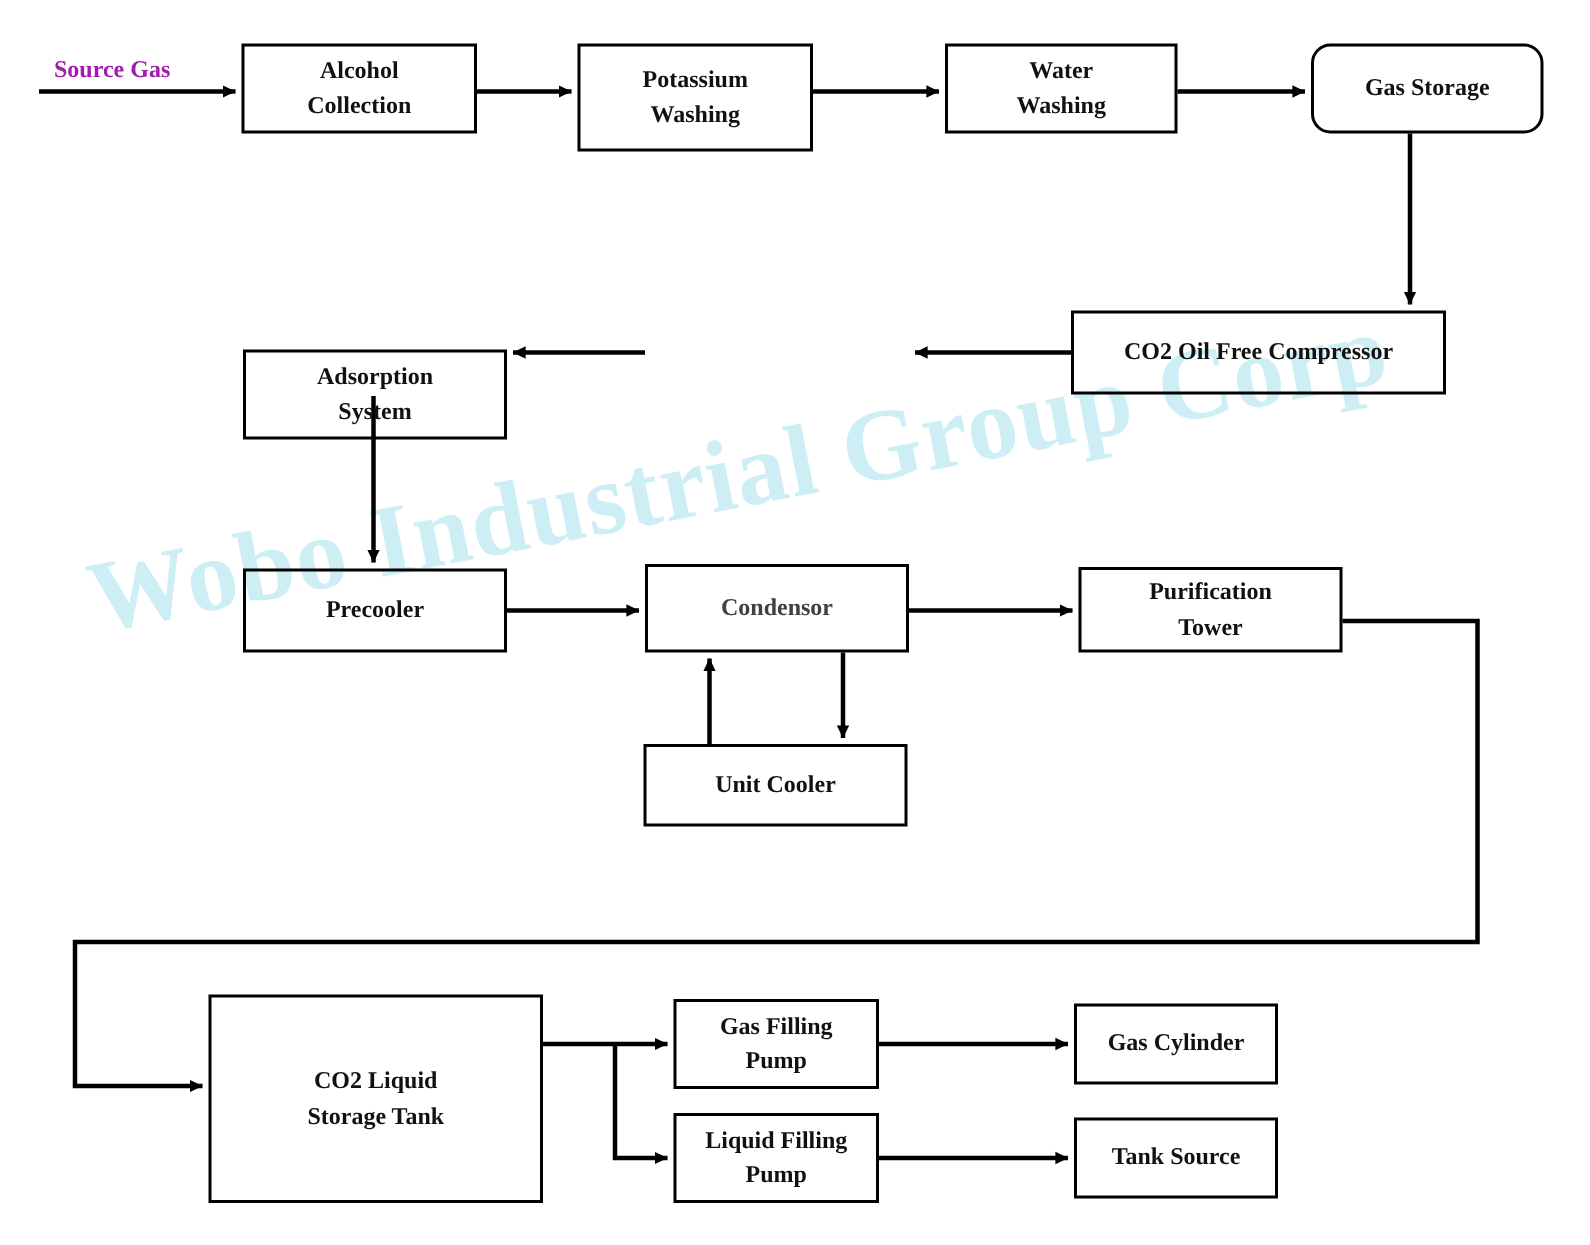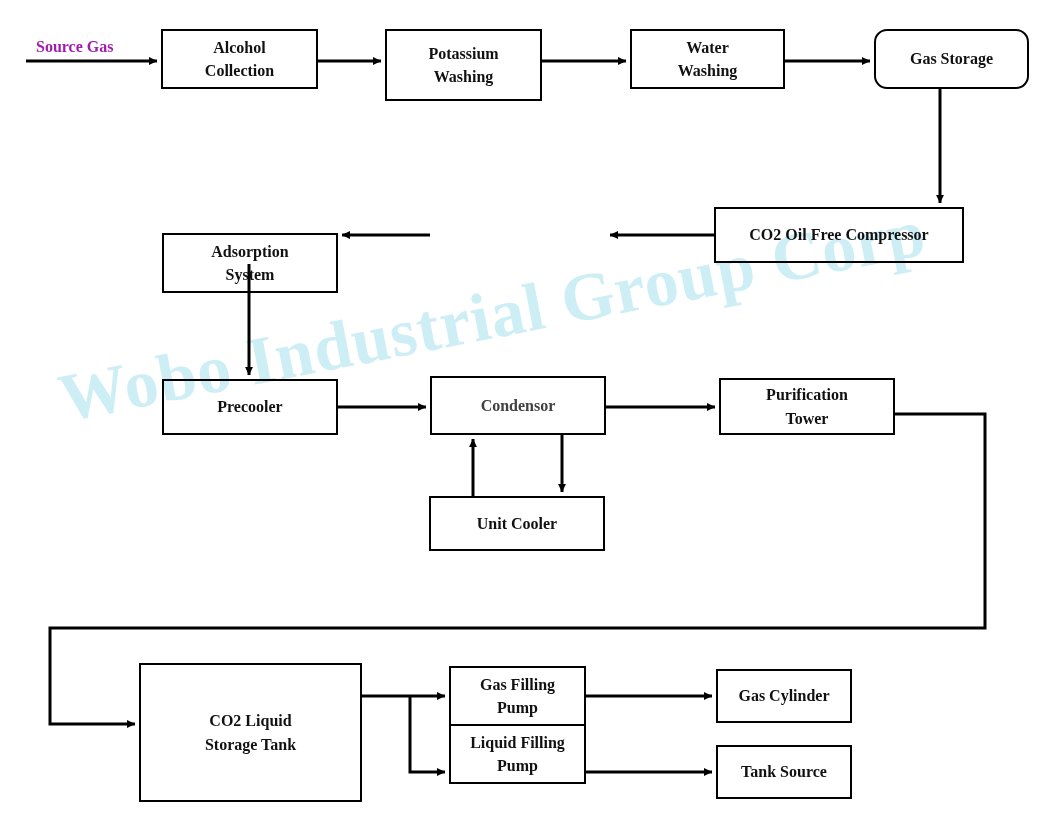--- a/index.html
+++ b/index.html
@@ -118,17 +118,17 @@
   <div class="node" style="left: 630px; top: 29px; width: 155px; height: 60px;">Water<br>Washing</div>
   <div class="node" style="left: 874px; top: 29px; width: 155px; height: 60px; border-radius: 13px;">Gas Storage</div>
   <div class="node" style="left: 714px; top: 207px; width: 250px; height: 56px;">CO2 Oil Free Compressor</div>
   <div class="node" style="left: 162px; top: 204px; width: 176px; height: 60px; margin-top: 29px;">Adsorption<br>System</div>
   <div class="node" style="left: 162px; top: 379px; width: 176px; height: 56px;">Precooler</div>
   <div class="node teal" style="left: 430px; top: 376px; width: 176px; height: 59px;">Condensor</div>
   <div class="node" style="left: 719px; top: 378px; width: 176px; height: 57px;">Purification<br>Tower</div>
   <div class="node" style="left: 429px; top: 496px; width: 176px; height: 55px;">Unit Cooler</div>
   <div class="node" style="left: 139px; top: 663px; width: 223px; height: 139px;">CO2 Liquid<br>Storage Tank</div>
   <div class="node" style="left: 449px; top: 666px; width: 137px; height: 60px;">Gas Filling<br>Pump</div>
-  <div class="node" style="left: 449px; top: 724px; width: 137px; height: 60px;">Liquid Filling<br>Pump</div>
+  <div class="node" style="left: 449px; top: 742px; width: 137px; height: 60px;">Liquid Filling<br>Pump</div>
   <div class="node" style="left: 716px; top: 669px; width: 136px; height: 54px;">Gas Cylinder</div>
   <div class="node" style="left: 716px; top: 745px; width: 136px; height: 54px;">Tank Source</div>
 
 </div>
 
 </body></html>

